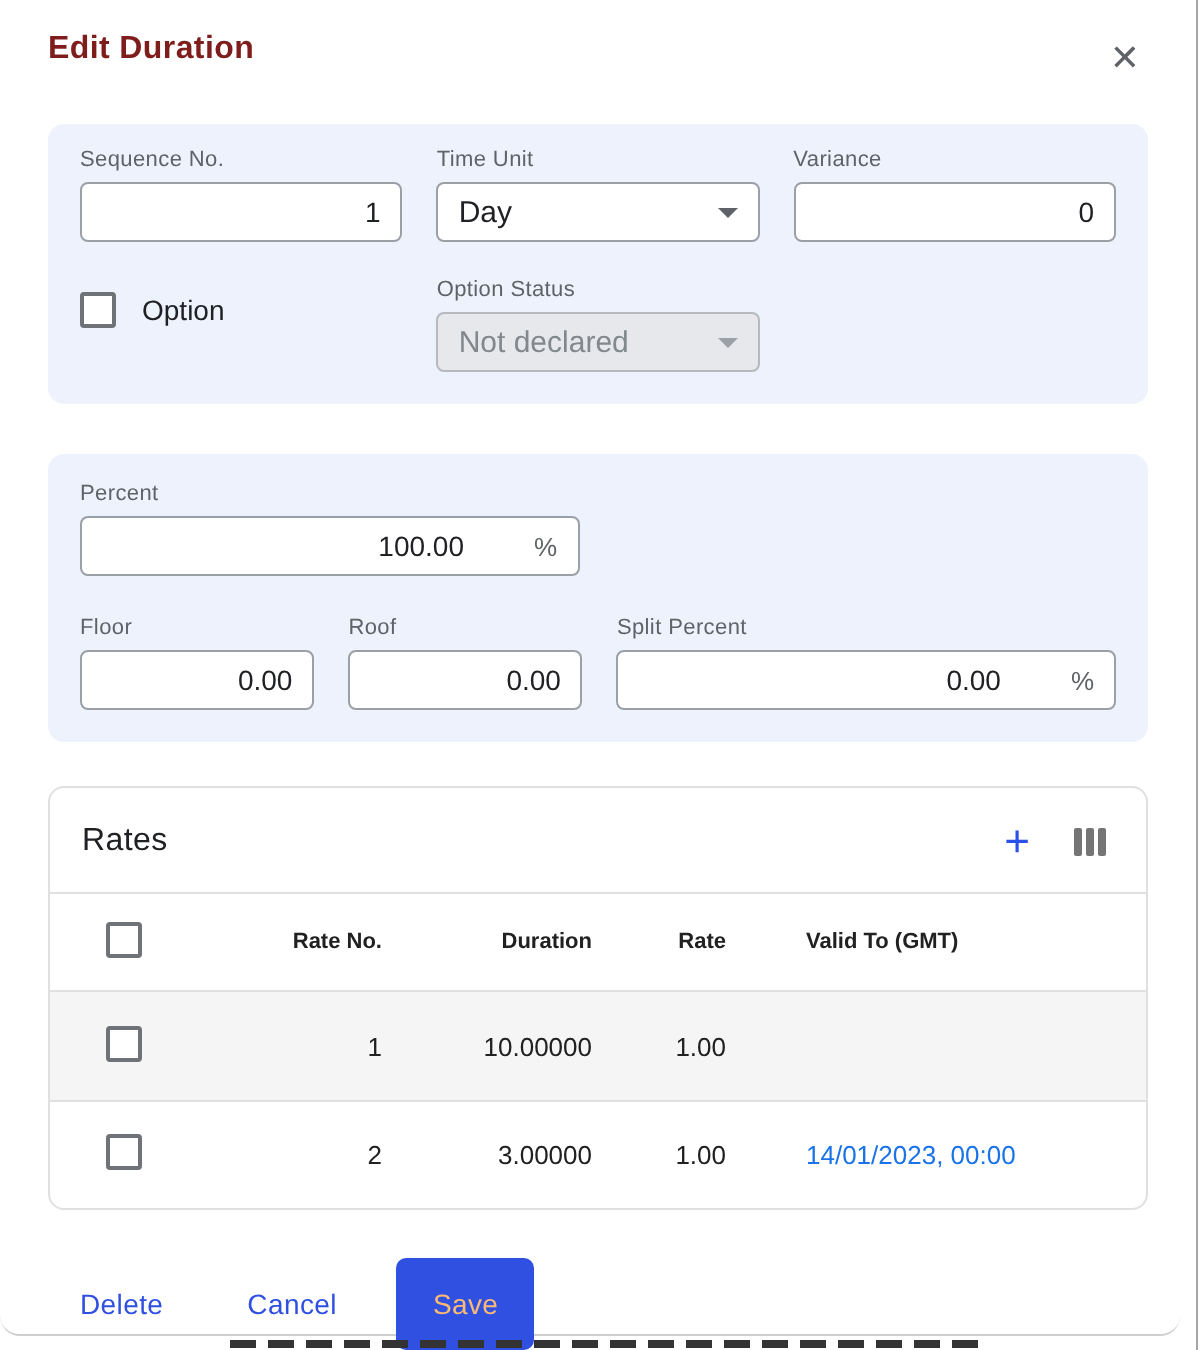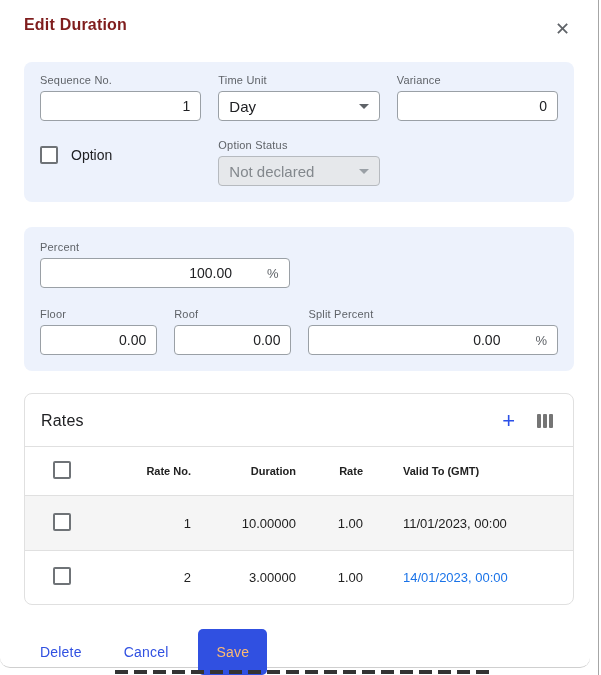--- a/index.html
+++ b/index.html
@@ -191,21 +191,20 @@
       <span class="right">Duration</span>
       <span class="right">Rate</span>
       <span class="left">Valid To (GMT)</span>
     </div>
 
     <div class="trow tbody-row alt">
       <span><span class="checkbox cb"></span></span>
       <span class="right">1</span>
       <span class="right">10.00000</span>
       <span class="right">1.00</span>
-      <span class="left">11/01/2023, 00:00</span>
     </div>
 
     <div class="trow tbody-row">
       <span><span class="checkbox cb"></span></span>
       <span class="right">2</span>
       <span class="right">3.00000</span>
       <span class="right">1.00</span>
       <span class="left date-link">14/01/2023, 00:00</span>
     </div>
   </div>

